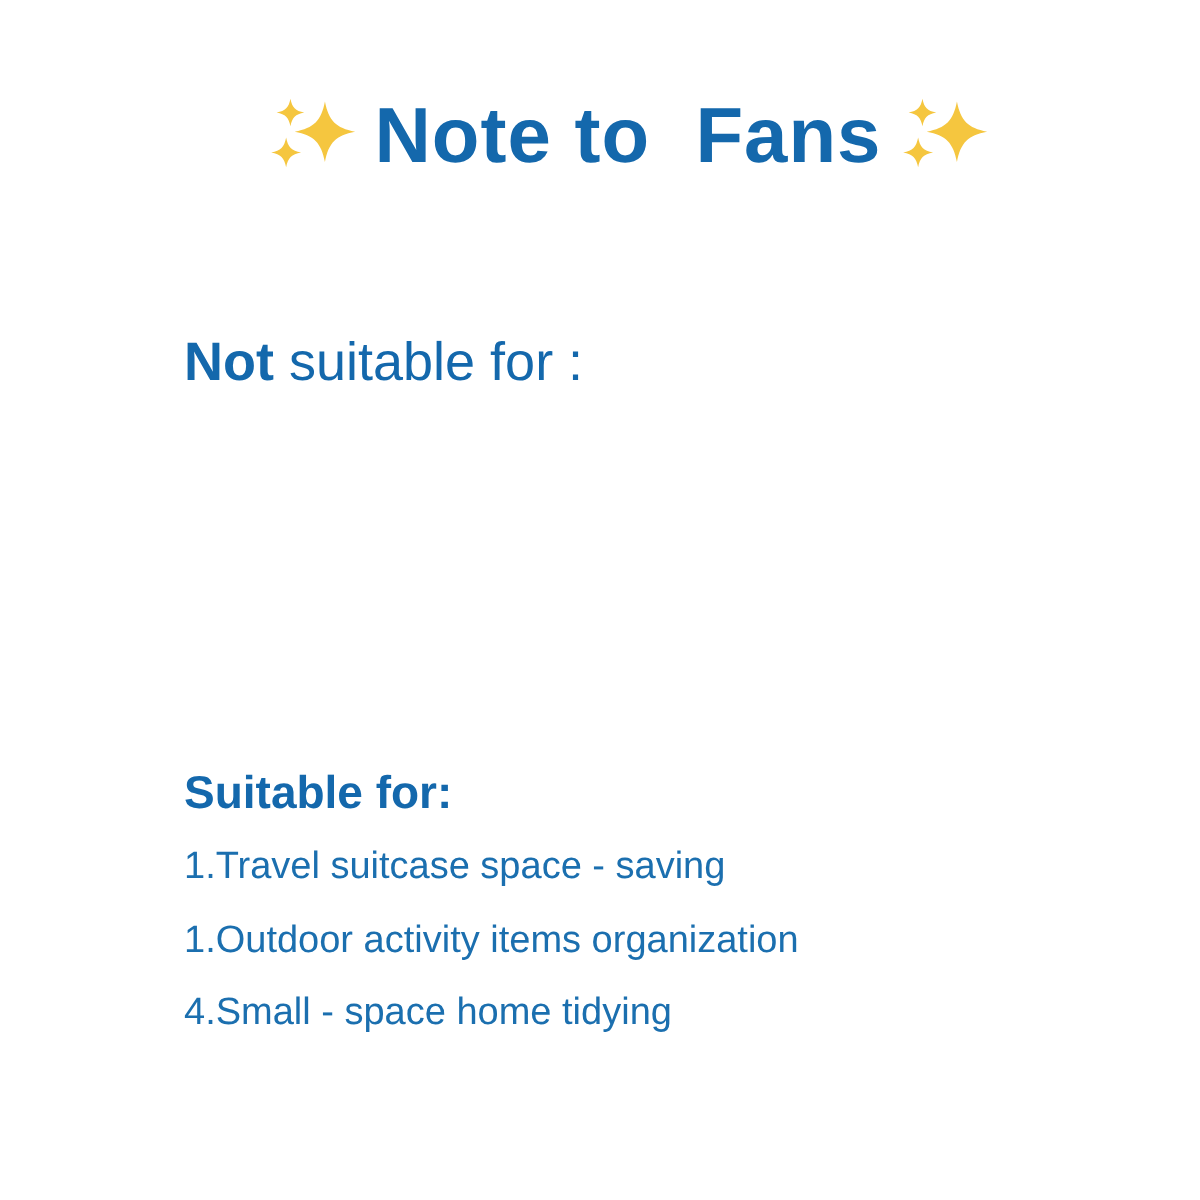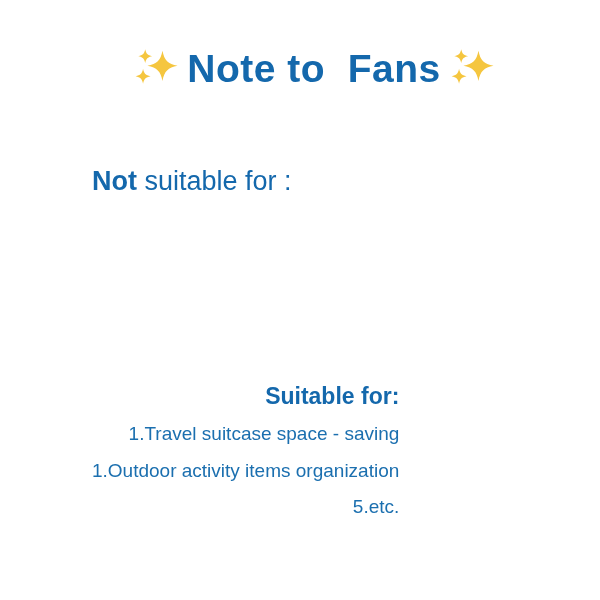--- a/index.html
+++ b/index.html
@@ -49,21 +49,20 @@
     width: 46px;
     height: 46px;
     display: block;
     flex: 0 0 auto;
   }
 
   
   .block {
     position: absolute;
     left: 92px;
-    text-align: right;
   }
 
   .block-not {
     top: 160px;
   }
 
   .block-yes {
     top: 338px;
     margin-top: 40px;
   }
@@ -134,17 +133,17 @@
 
   </div>
 
   <div class="block block-yes">
 
     <div class="heading">Suitable for:</div>
     <div class="spacer-small"></div>
 
     <div class="line">1.Travel suitcase space - saving</div>
     <div class="line">1.Outdoor activity items organization</div>
-    <div class="line">5.etc.</div>
+    <div class="line">4.Small - space home tidying</div>
 
   </div>
 
 </div>
 
 </body></html>

